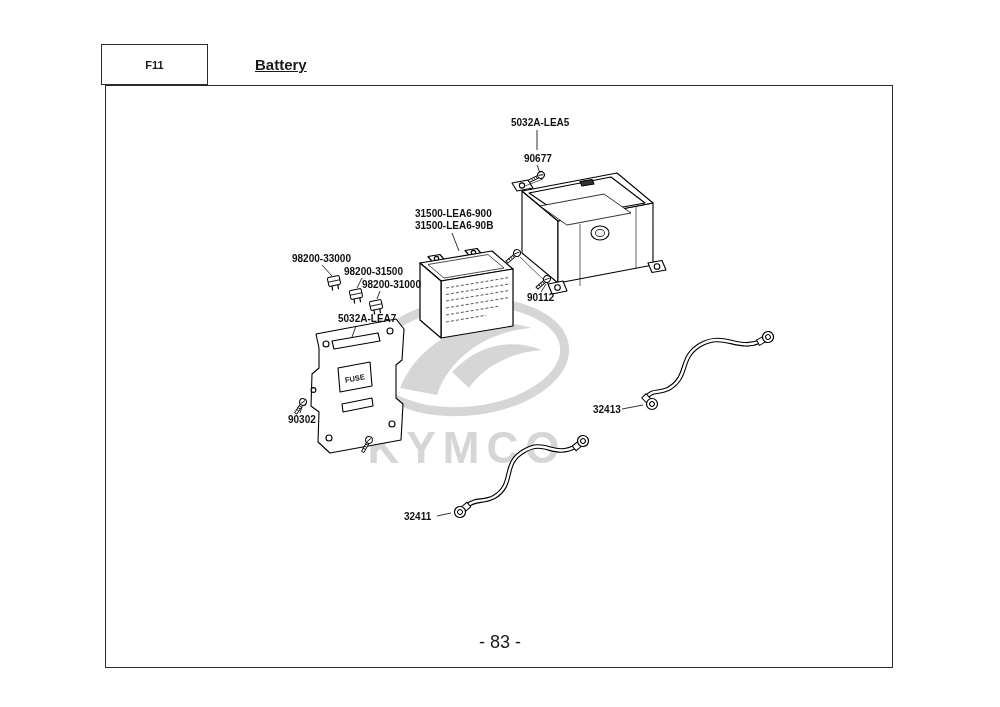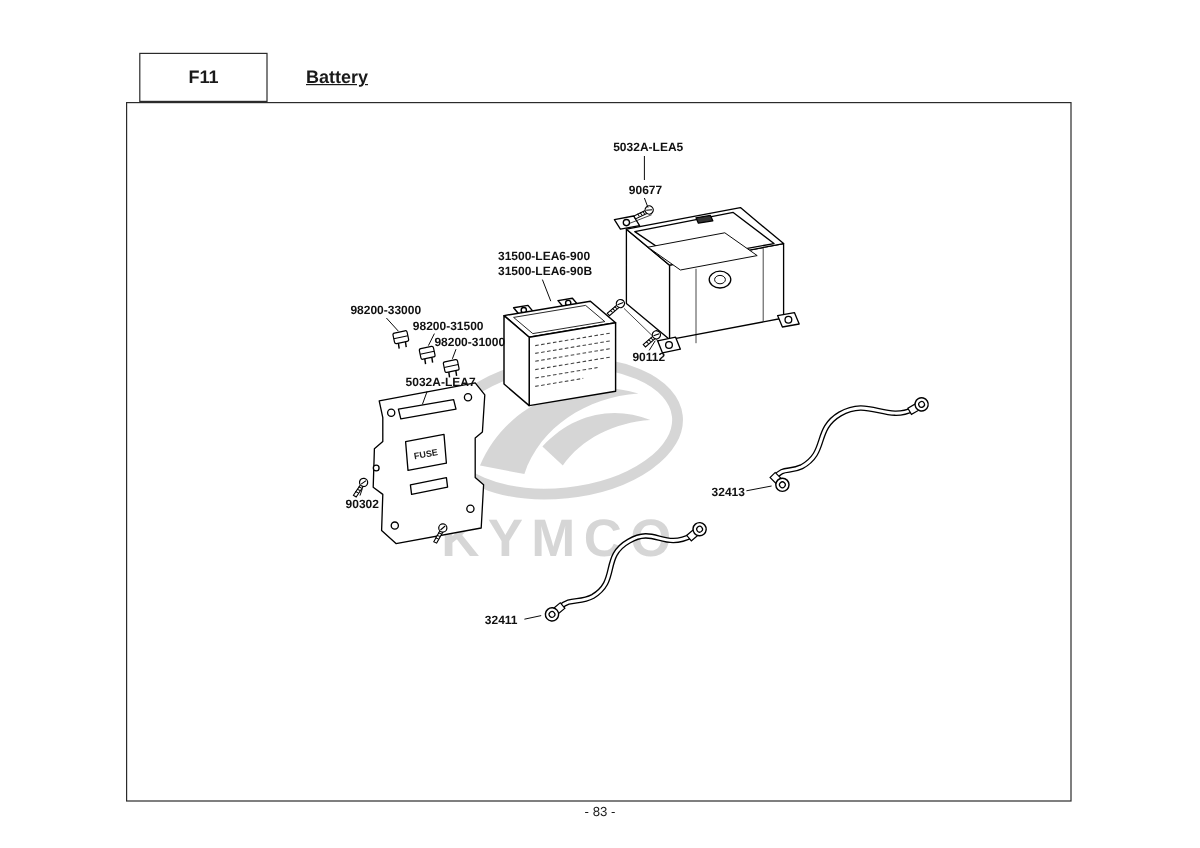--- a/index.html
+++ b/index.html
@@ -6,45 +6,45 @@
   .page {
     position: relative;
     width: 1000px;
     height: 707px;
     background: #ffffff;
     font-family: "Liberation Sans", sans-serif;
     overflow: hidden;
   }
   .title-box {
     position: absolute;
-    left: 116px; top: 44px;
+    left: 101px; top: 44px;
     width: 107px; height: 41px;
     border: 1.6px solid #2b2b2b;
     display: flex; align-items: center; justify-content: center;
-    font-size: 15px; font-weight: bold; color: #1a1a1a;
+    font-size: 11px; font-weight: bold; color: #1a1a1a;
     box-sizing: border-box;
   }
   .section-title {
     position: absolute;
     left: 255px; top: 56px;
     font-size: 15px; font-weight: bold; color: #1a1a1a; text-decoration: underline;
   }
   .frame {
     position: absolute;
     left: 105px; top: 85px;
     width: 788px; height: 583px;
     border: 1.4px solid #2b2b2b;
     box-sizing: border-box;
     background: #ffffff;
   }
   .footer {
     position: absolute;
-    left: 0; top: 671px; width: 100%;
+    left: 0; top: 632px; width: 100%;
     text-align: center;
-    font-size: 11px; color: #1a1a1a;
+    font-size: 18px; color: #1a1a1a;
   }
   svg.diagram { position: absolute; left: 0; top: 0; }
   text.part-label {
     font-family: "Liberation Sans", sans-serif;
     font-size: 10px; font-weight: bold; fill: #111111;
   }
   text.fuse-marking {
     font-family: "Liberation Sans", sans-serif;
     font-size: 7.5px; font-weight: bold; fill: #222222;
   }

